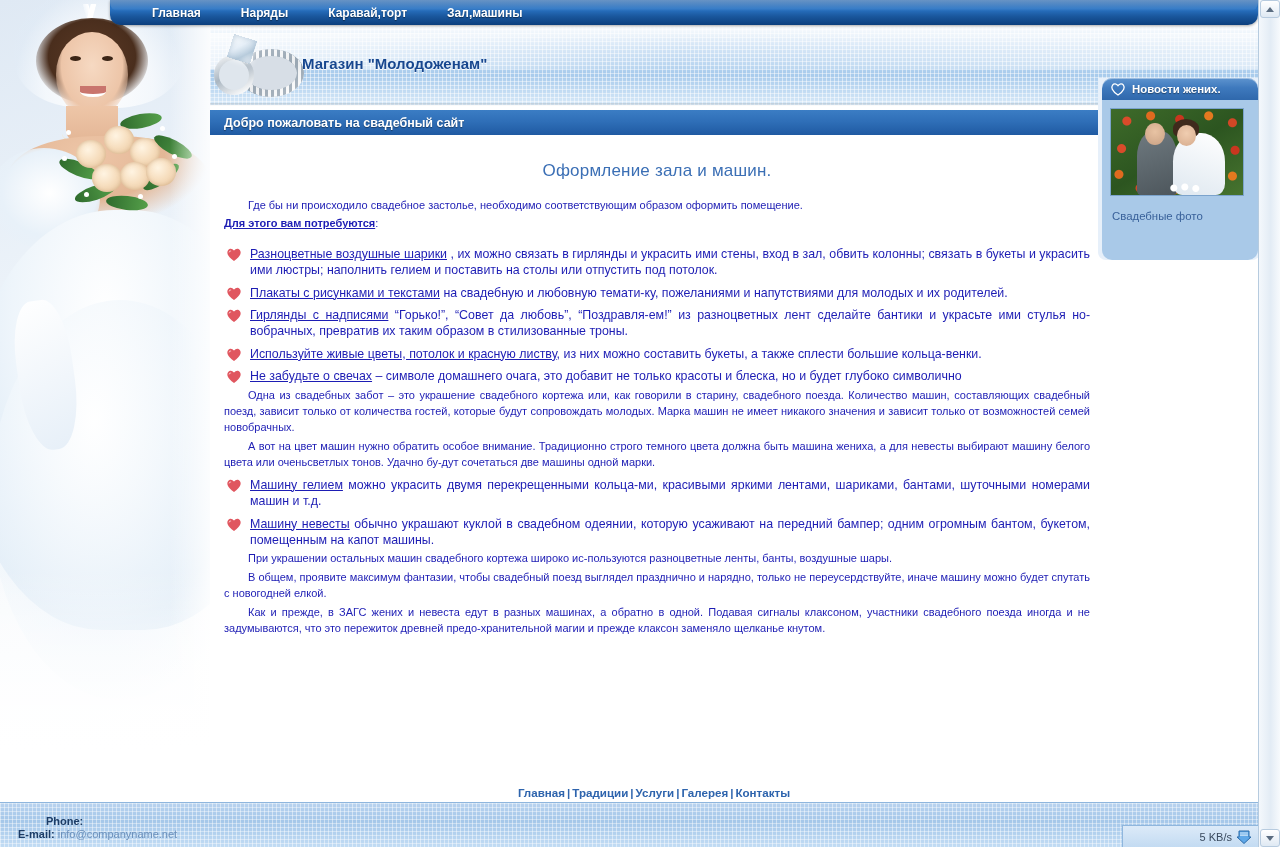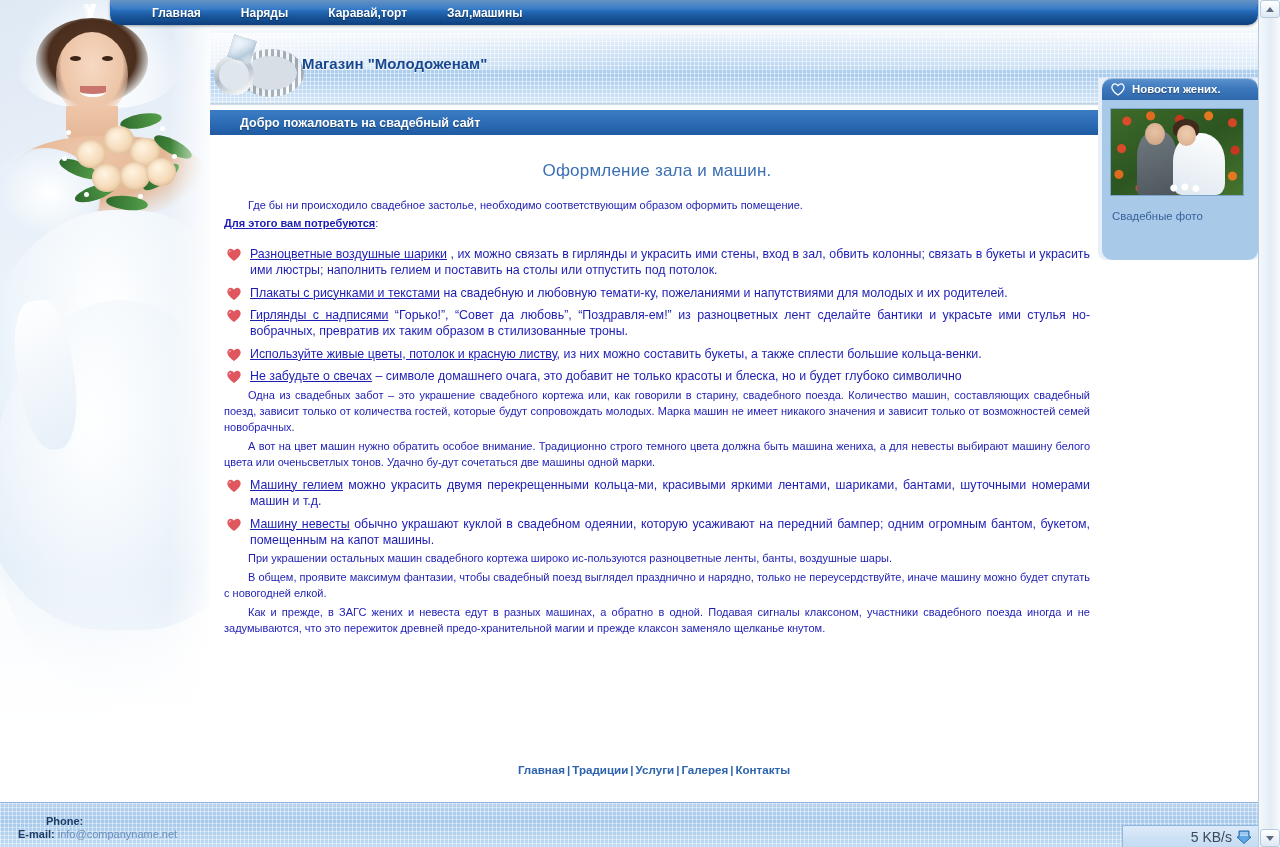--- a/index.html
+++ b/index.html
@@ -191,21 +191,21 @@
     color:#17478f; font-size: 15px; font-weight: bold;
     text-shadow: 0 1px 0 rgba(255,255,255,.85);
     white-space: nowrap;
   }
 
   
   .welcome {
     position:absolute; left: 210px; top: 110px;
     width: 888px; height: 25px;
     background: linear-gradient(to bottom,#3b7dc4 0%, #2f6fb8 45%, #1f5aa2 100%);
-    display:flex; align-items:center; padding-left: 30px;
+    display:flex; align-items:center; padding-left: 14px;
     z-index: 3;
   }
   .welcome span {
     color:#ffffff; font-size: 12.5px; font-weight: bold;
     text-shadow: 0 1px 1px rgba(0,0,0,.4);
   }
   .welcome-cap {
     position:absolute; left: 1098px; top: 110px; width: 160px; height: 25px;
     background: #e7f0fa;
     z-index: 2;
@@ -250,21 +250,21 @@
   .lnk {
     color:#1d1db4; text-decoration: underline; cursor: pointer;
   }
   .bold-lnk {
     color:#1d1db4; font-weight: bold; text-decoration: underline; cursor: pointer;
   }
   .intro-block { margin-bottom: 14px; }
 
   
   .footnav {
-    position:absolute; left: 210px; top: 763px;
+    position:absolute; left: 210px; top: 786px;
     width: 888px; height: 18px;
     text-align:center;
     font-size: 11.6px; font-weight: bold;
     z-index: 3;
   }
   .footnav a { color:#2e64ad; text-decoration:none; cursor:pointer; }
   .footnav .sep { color:#2e64ad; margin: 0 2px; }
 
   
   .sidebar {
@@ -377,21 +377,21 @@
   
   .statusbar {
     position:absolute; right: 22px; bottom: 0; width: 136px; height: 22px;
     background: linear-gradient(to bottom,#dceaf8,#c3dbf2);
     border: 1px solid #8fb6dd;
     border-right: none; border-bottom: none;
     display:flex; align-items:center; justify-content:flex-end;
     padding-right: 26px;
     z-index: 9;
   }
-  .statusbar .rate { font-size: 14px; color:#3a4a5e; }
+  .statusbar .rate { font-size: 11px; color:#3a4a5e; }
   .statusbar .dl-icon {
     position:absolute; right: 6px; top: 3px; width: 16px; height: 16px;
   }
 
   
   .vscroll {
     position:absolute; right: 0; top: 0; width: 22px; height: 847px;
     background: linear-gradient(to right,#f4f8fc,#e3ecf5 55%,#f7fafd);
     border-left: 1px solid #b6cbdf;
     z-index: 10;

